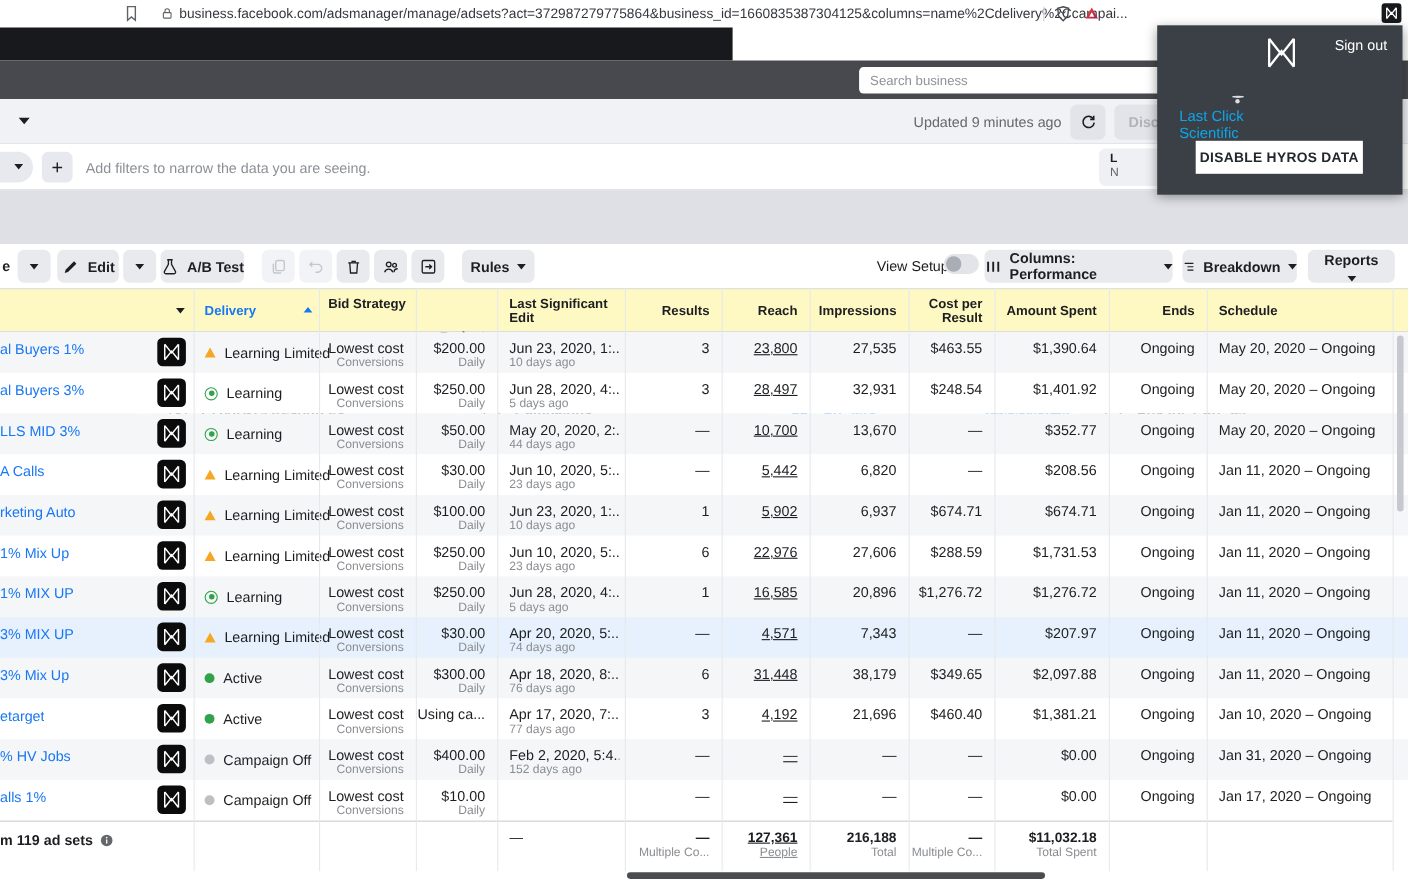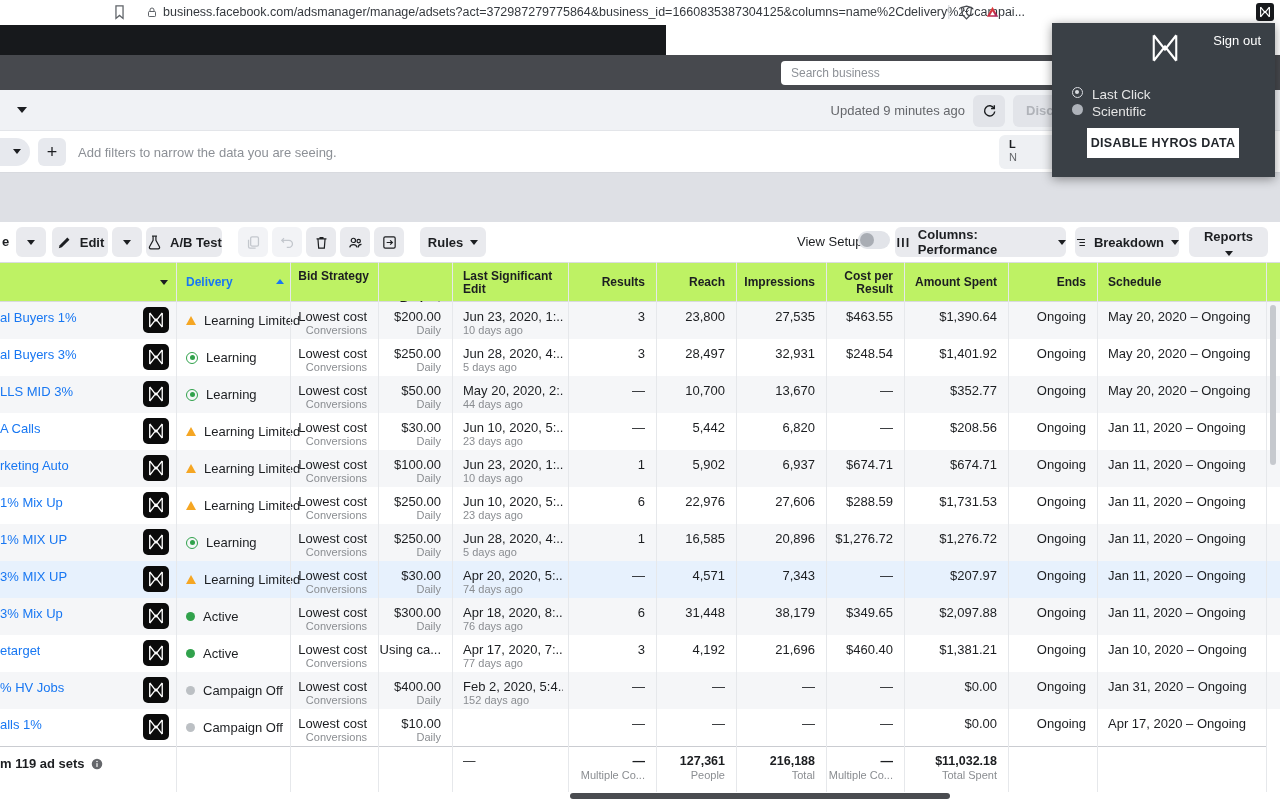--- a/index.html
+++ b/index.html
@@ -59,21 +59,21 @@
   .tbtn{position:absolute;top:227px;height:30px;border-radius:6px;background:#e9eaee;color:#1c1e21;
     font-size:13px;font-weight:600;display:flex;align-items:center;justify-content:center;gap:7px;box-sizing:border-box;}
   .tbtn.icon-only{width:30px;}
   .tbtn.disabled{background:#f2f3f6;color:#c3c7cd;}
   .tbtn svg{width:17px;height:17px;}
   .plain-label{position:absolute;top:234px;font-size:13px;color:#1c1e21;}
   .toggle{position:absolute;left:858px;top:231px;width:32px;height:18px;border-radius:9px;background:#e2e4e9;}
   .toggle .knob{position:absolute;left:2px;top:2px;width:14px;height:14px;border-radius:50%;background:#a9adb4;}
 
   
-  .thead{position:absolute;left:0;top:262px;width:1280px;height:40px;background:#bef264;
+  .thead{position:absolute;left:0;top:262px;width:1280px;height:40px;background:#fef9c3;
     border-top:1px solid #dadde1;border-bottom:1px solid #d8dadf;box-sizing:border-box;}
   .hcell{position:absolute;font-size:12px;font-weight:700;color:#1c1e21;line-height:13px;}
   .hcell.r{text-align:right;}
   .h-delivery{left:186px;top:13px;color:#1877f2;}
   .h-delivery-caret{position:absolute;left:276px;top:16px;color:#1877f2;}
   .h-name-caret{position:absolute;left:160px;top:17px;color:#90949c;}
   .h-bid{left:292px;top:7px;width:77px;}
   .h-budget{left:378px;top:13px;width:63px;margin-top:24px;}
   .h-edit{left:463px;top:7px;width:100px;}
   .h-results{left:568px;top:13px;width:77px;}
@@ -98,42 +98,42 @@
   .dot{width:9px;height:9px;border-radius:50%;}
   .dot.g{background:#31a24c;}
   .dot.o{background:#bcc0c4;}
   .cmain{position:absolute;top:7px;font-size:13px;color:#1c1e21;white-space:nowrap;}
   .csub{position:absolute;top:22px;font-size:11px;color:#8a8d91;white-space:nowrap;}
   .ra{text-align:right;}
   .x-bid{left:290px;width:77px;}
   .x-budget{left:378px;width:63px;}
   .x-edit{left:463px;width:100px;overflow:hidden;}
   .x-results{left:568px;width:77px;}
-  .x-reach{left:656px;width:69px;}
+  .x-reach{left:656px;width:69px;text-decoration:underline;}
   .x-impr{left:736px;width:79px;}
   .x-cpr{left:826px;width:67px;}
   .x-spent{left:904px;width:93px;}
   .x-ends{left:1008px;width:78px;}
   .x-sched{left:1108px;width:170px;}
 
   .colborder{position:absolute;top:262px;width:1px;height:530px;background:#e6e8eb;z-index:5;}
 
   .tfoot{position:absolute;left:0;top:746px;width:1266px;height:46px;background:#fff;border-top:1px solid #caccd1;box-sizing:border-box;}
   .tfoot .cmain{font-weight:700;font-size:12.5px;}
   .f-label{position:absolute;left:0;top:9px;font-size:13px;font-weight:700;display:flex;align-items:center;gap:5px;}
 
   .vscroll{position:absolute;left:1270px;top:305px;width:6px;height:160px;border-radius:3px;background:#c6c9ce;}
   .hscroll{position:absolute;left:570px;top:793px;width:380px;height:6px;border-radius:3px;background:#4a4c50;}
 
   
   .hyros-pop{position:absolute;left:1052px;top:23px;width:223px;height:154px;background:#3a4046;z-index:60;
     box-shadow:0 2px 10px rgba(0,0,0,.4);}
   .signout{position:absolute;right:14px;top:10px;font-size:13px;color:#fff;}
   .hyros-logo{position:absolute;left:95px;top:7px;width:36px;height:34px;color:#fff;}
-  .radio-row{position:absolute;left:20px;height:16px;display:flex;align-items:flex-start;gap:9px;font-size:13.5px;color:#e5e5e5;}
+  .radio-row{position:absolute;left:20px;height:16px;display:flex;align-items:flex-end;gap:9px;font-size:13.5px;color:#0ea5e9;flex-direction:column;}
   .rdot{width:11px;height:11px;border-radius:50%;box-sizing:border-box;}
   .rdot.on{border:1.5px solid #dadde2;position:relative;}
   .rdot.on::after{content:'';position:absolute;left:2px;top:2px;width:4px;height:4px;border-radius:50%;background:#dadde2;}
   .rdot.off{background:#aeb3ba;}
   .disable-btn{position:absolute;left:35px;top:105px;width:152px;height:30px;background:#fff;color:#23272c;
     font-size:12.5px;font-weight:700;letter-spacing:.3px;display:flex;align-items:center;justify-content:center;}
 </style>
 </head>
 <body>
 
@@ -634,21 +634,21 @@
         <span class="csub ra x-bid">Conversions</span>
         <span class="cmain ra x-budget">$10.00</span>
         <span class="csub ra x-budget">Daily</span>
         <span class="cmain x-edit"></span>
         <span class="cmain ra x-results">—</span>
         <span class="cmain ra x-reach">—</span>
         <span class="cmain ra x-impr">—</span>
         <span class="cmain ra x-cpr">—</span>
         <span class="cmain ra x-spent">$0.00</span>
         <span class="cmain ra x-ends">Ongoing</span>
-        <span class="cmain x-sched">Apr 17, 2020 – Ongoing</span>
+        <span class="cmain x-sched">Jan 17, 2020 – Ongoing</span>
       </div>
     </div>
 
   <div class="tfoot">
     <span class="f-label">
       <span>m 119 ad sets</span>
       <svg width="14" height="14" viewBox="0 0 24 24">
           <circle cx="12" cy="12" r="9" fill="#65676b"></circle>
           <rect x="11" y="10.5" width="2" height="6.5" fill="#fff"></rect>
           <circle cx="12" cy="7.6" r="1.3" fill="#fff"></circle>

